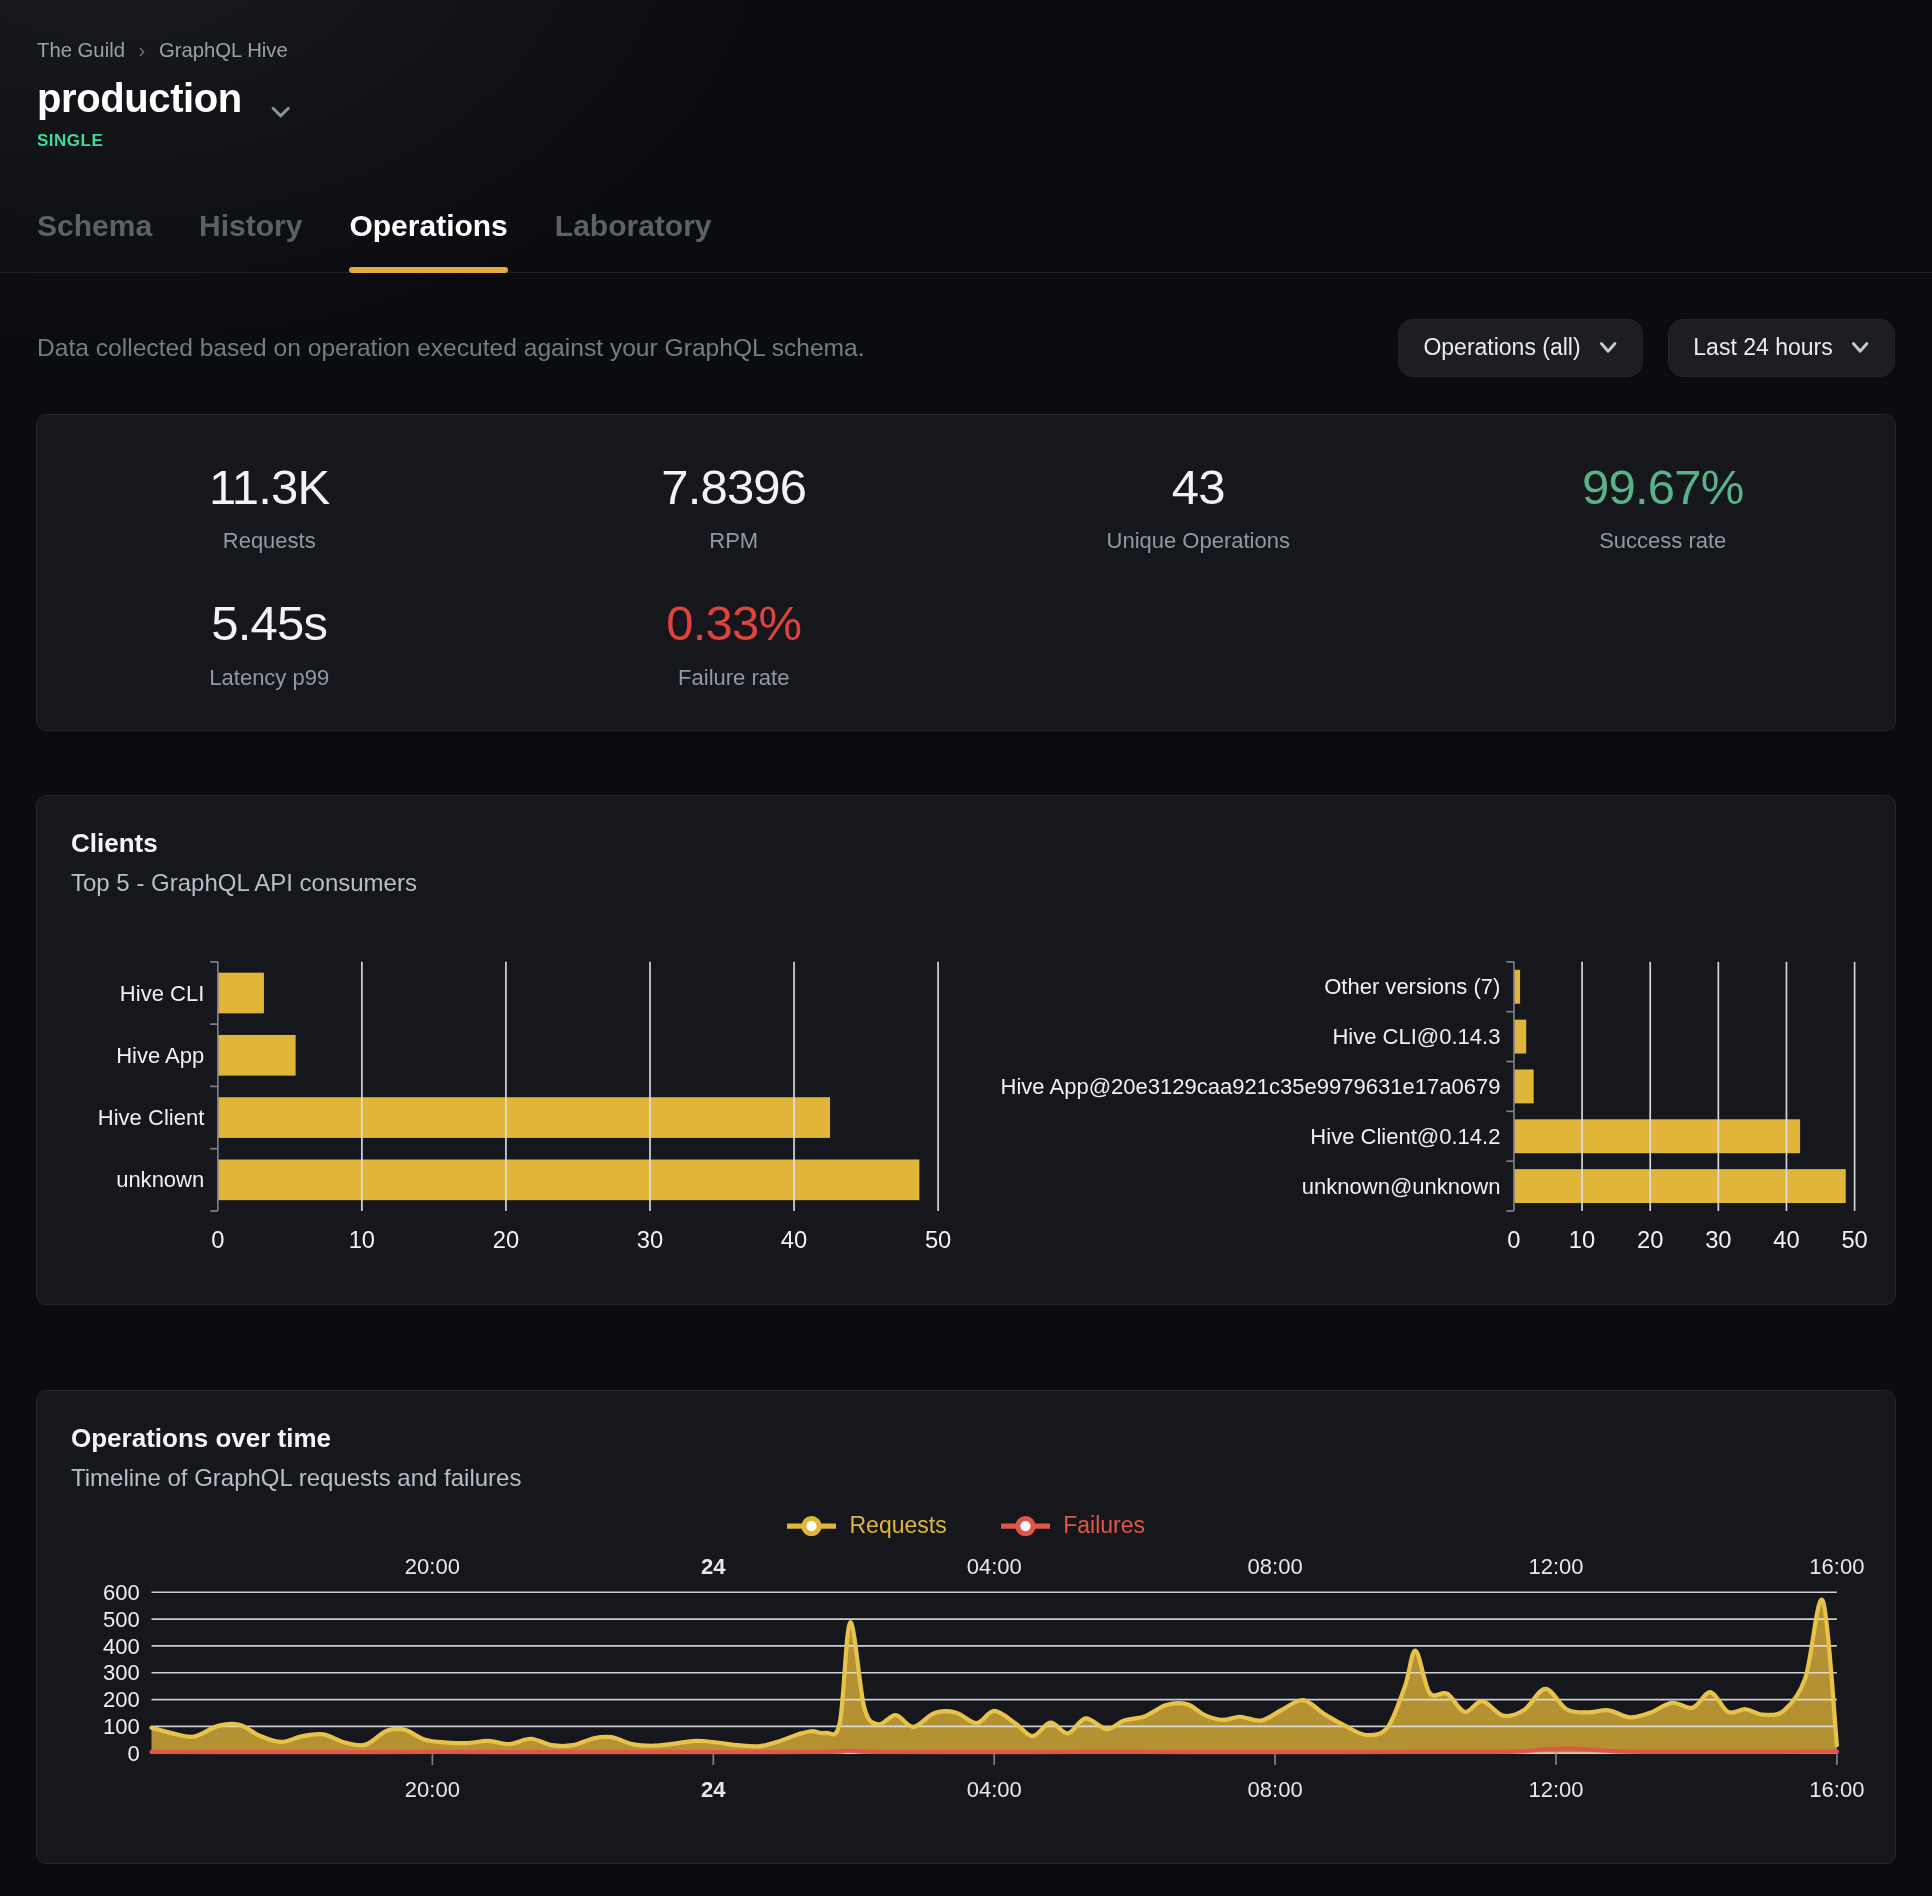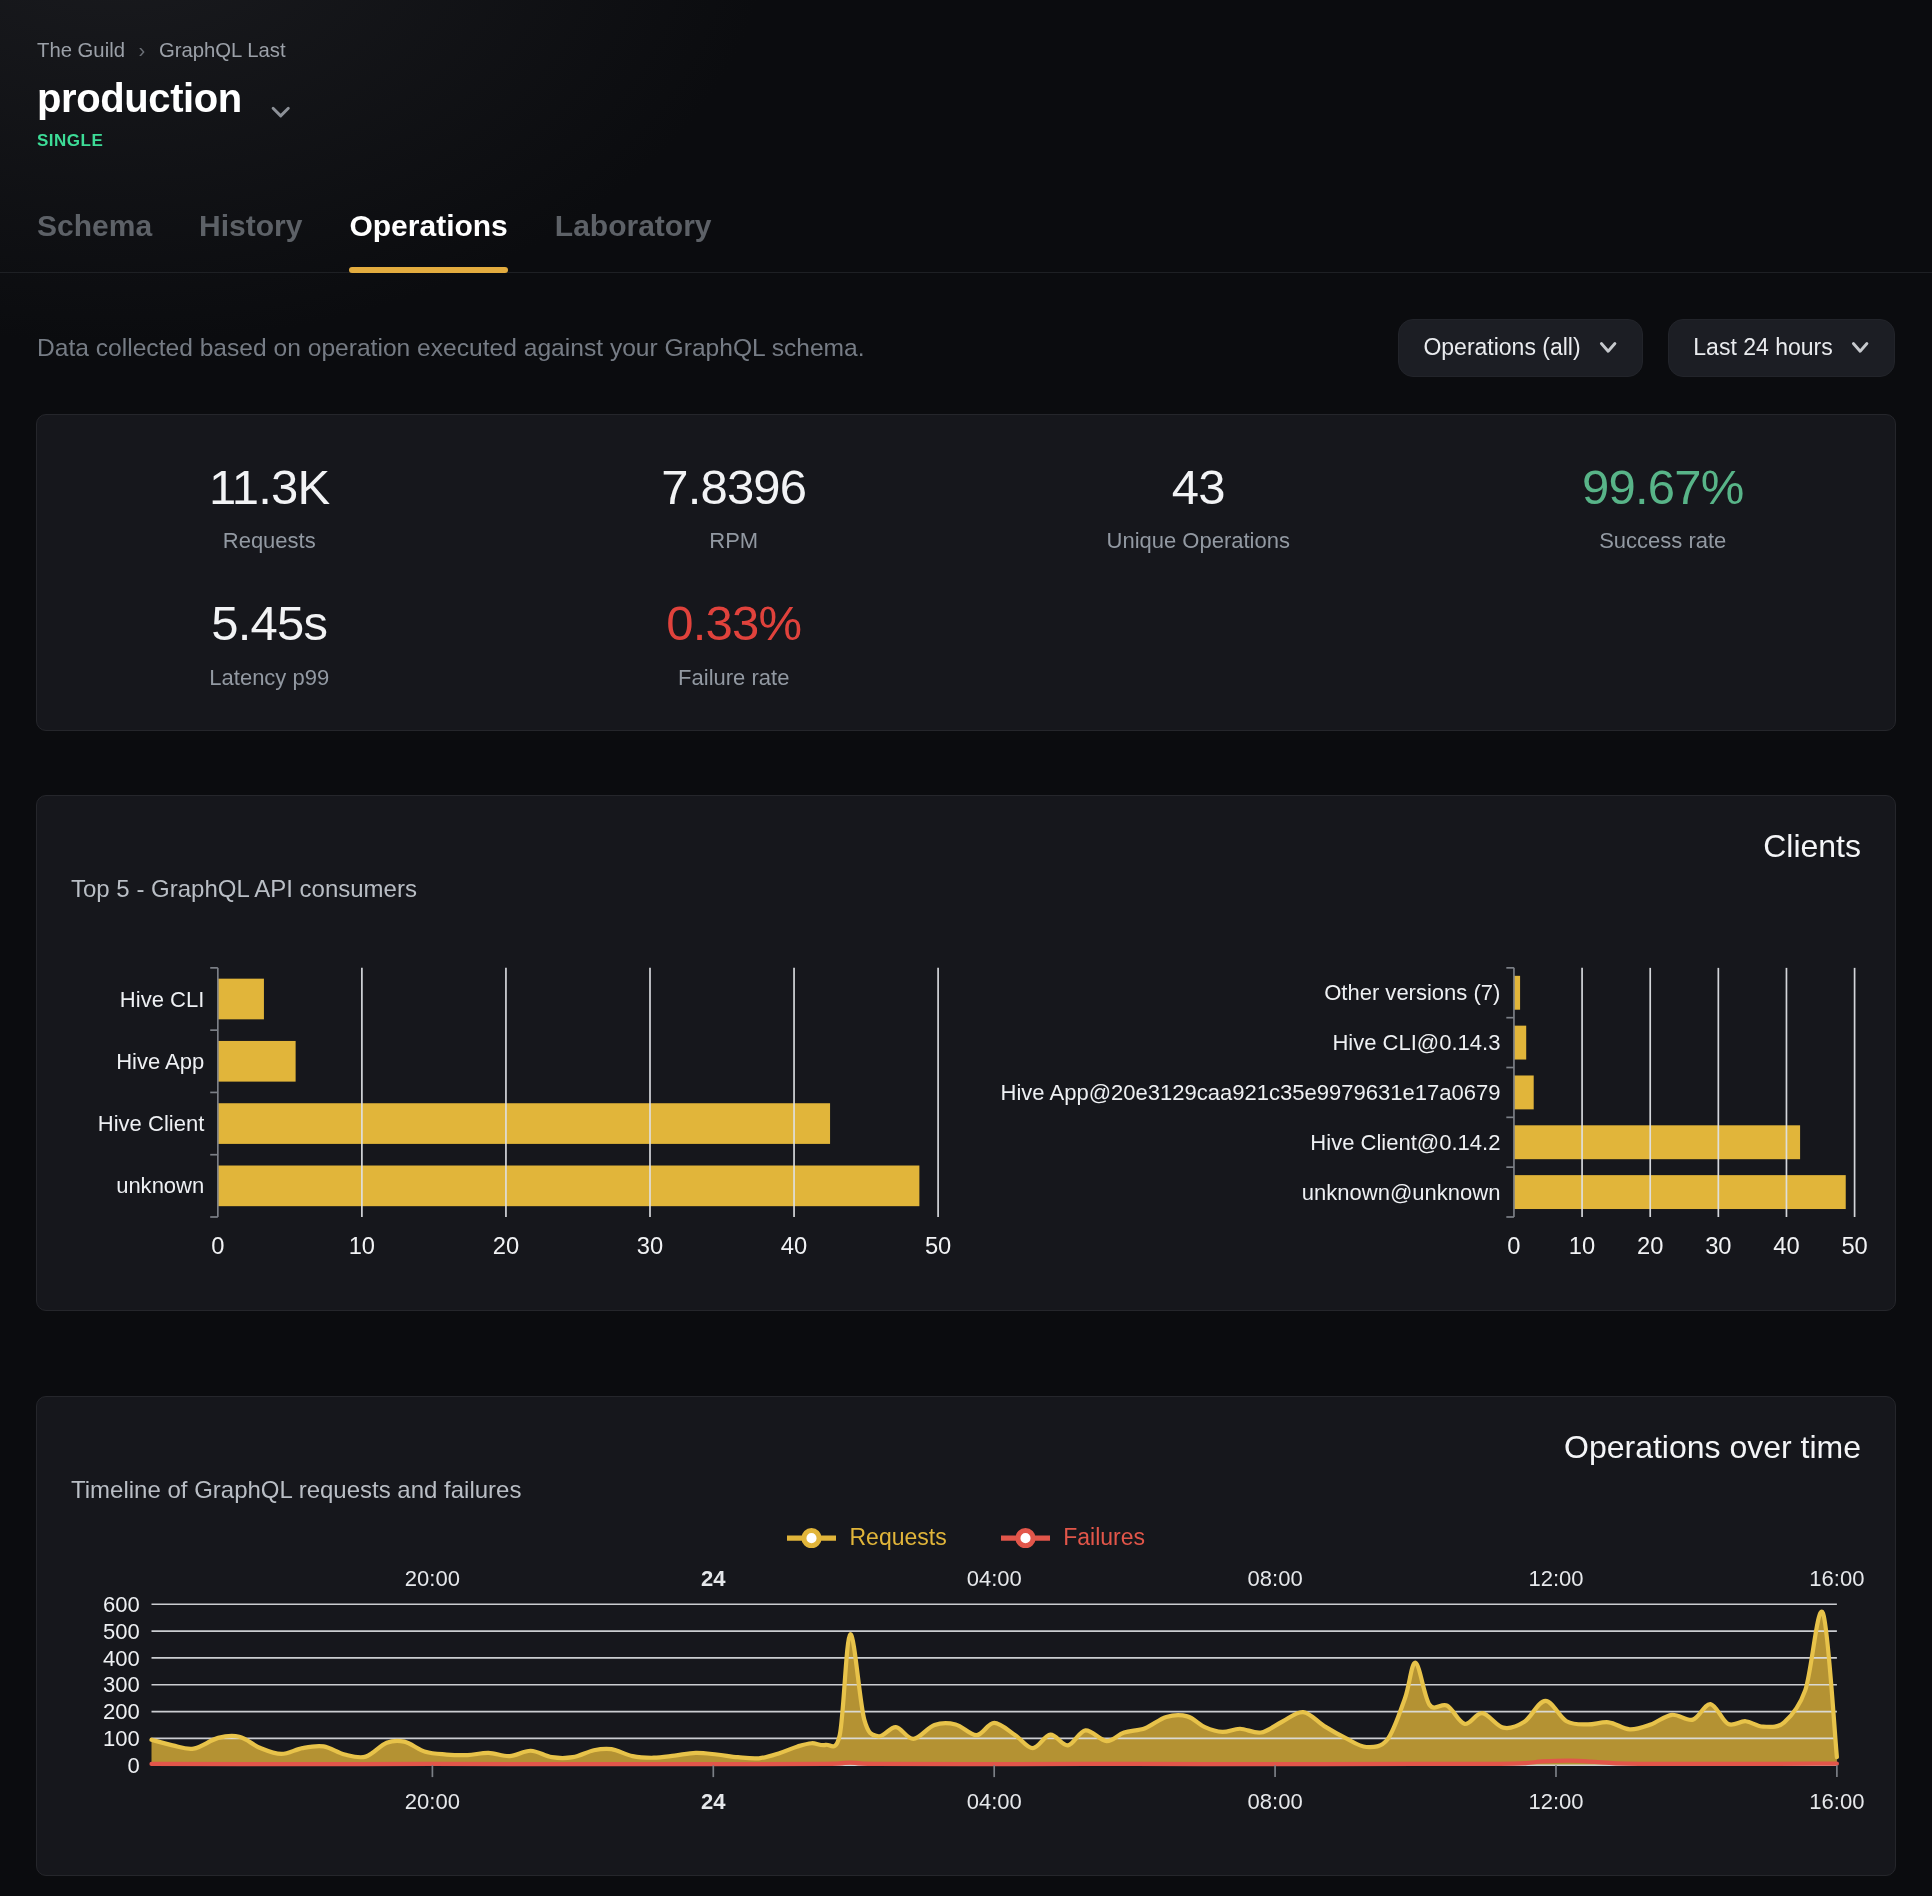--- a/index.html
+++ b/index.html
@@ -40,39 +40,39 @@
   .stats-card { margin-top:37px; display:grid; grid-template-columns:repeat(4,1fr); row-gap:41px; padding:44px 0 39px; }
   .stat { text-align:center; }
   .stat-value { font-size:49px; font-weight:300; color:#f2f3f5; letter-spacing:-0.8px; }
   .stat-value.success { color:#58b488; }
   .stat-value.failure { color:#e0423c; }
   .stat-label { margin-top:13.6px; font-size:22px; color:#9299a2; }
 
   .section-card { padding:32px 34px; }
   .clients-card { margin-top:64px; }
   .ops-card { margin-top:85px; }
-  .card-title { font-size:32px; font-weight:normal; color:#f4f5f7;text-align:right; }
+  .card-title { font-size:26px; font-weight:bold; color:#f4f5f7; }
   .card-sub { margin-top:10.2px; font-size:24px; color:#b9bec5; }
 
   .charts-row { display:flex; margin-top:53px; }
   .charts-row svg { flex:0 0 auto; overflow:visible; }
 
   .legend { margin-top:20.3px; display:flex; justify-content:center; gap:54px; }
   .legend-item { display:flex; align-items:center; gap:13.6px; font-size:23px; color:#e9ebee; cursor:pointer; }
   .timeline-wrap { margin-top:8.5px; }
   svg text { font-family:"Liberation Sans","DejaVu Sans",sans-serif; }
 </style>
 </head>
 <body>
 
 <div class="header px">
   <div class="breadcrumb">
     <span>The Guild</span>
     <span class="bc-sep">›</span>
-    <span>GraphQL Last</span>
+    <span>GraphQL Hive</span>
   </div>
   <div class="title-row">
     <span class="title">production</span>
     <svg width="25.4" height="17" viewBox="0 0 30 20" style="cursor:pointer">
       <polyline class="chev" points="6,5 15,14 24,5"></polyline>
     </svg>
   </div>
   <div class="badge">SINGLE</div>
 </div>
 

